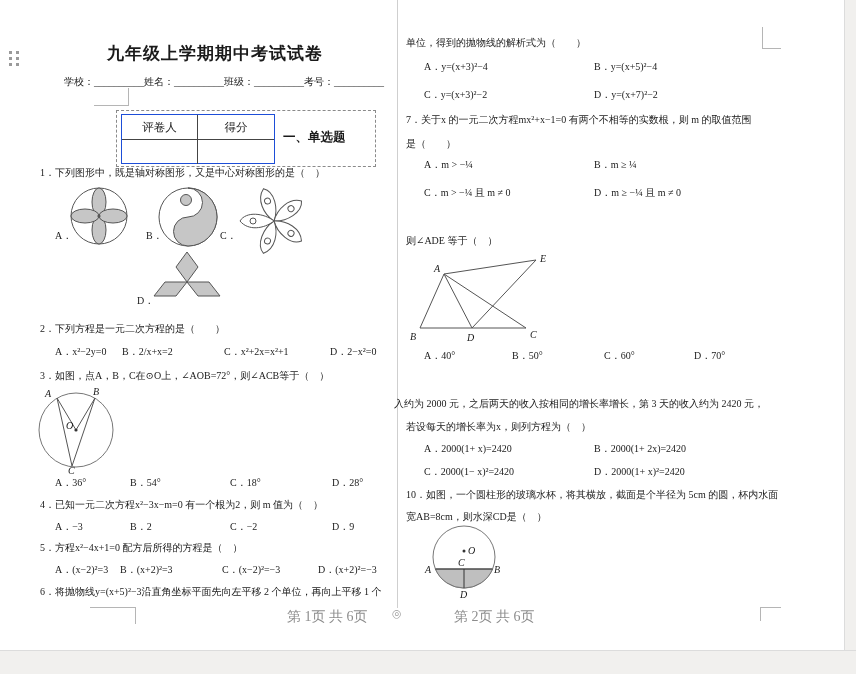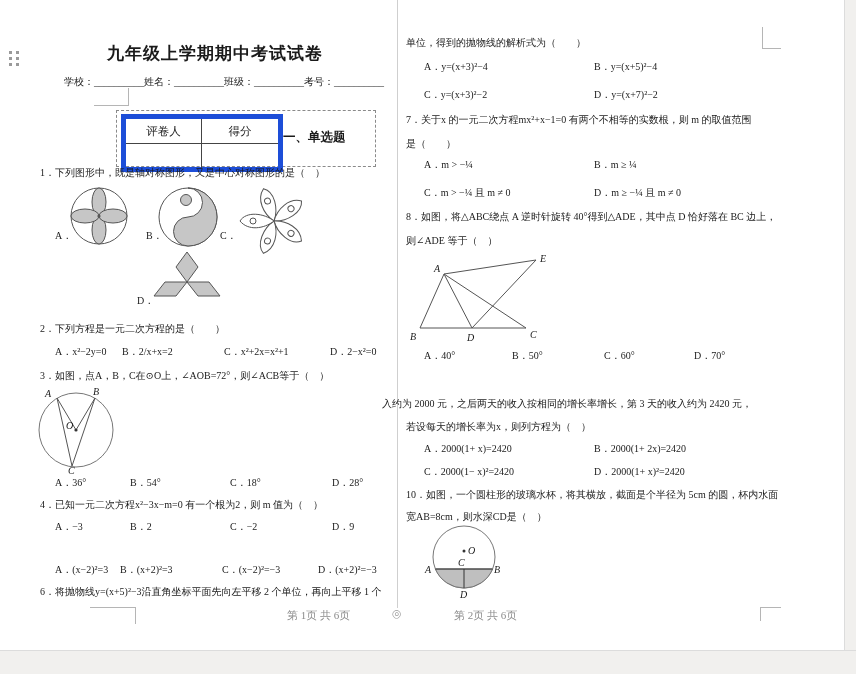--- a/index.html
+++ b/index.html
@@ -5,39 +5,39 @@
   html,body{margin:0;padding:0;background:#ffffff;}
   #canvas{position:relative;width:856px;height:674px;background:#ffffff;overflow:hidden;
           font-family:"Liberation Serif","DejaVu Serif",serif;color:#1a1a1a;padding-left:19px;}
   .t{position:absolute;font-size:10px;white-space:nowrap;color:#1a1a1a;
      font-family:"Liberation Serif","DejaVu Serif",serif;}
   .title{position:absolute;left:35px;top:42px;width:360px;text-align:center;
          font-family:"Liberation Sans","DejaVu Sans",sans-serif;
          font-weight:bold;font-size:17px;letter-spacing:1px;}
   .section-label{position:absolute;font-family:"Liberation Sans","DejaVu Sans",sans-serif;
          font-weight:bold;font-size:12.5px;}
-  .footer{position:absolute;font-size:11px;color:#8c8c8c;}
+  .footer{position:absolute;font-size:14px;color:#8c8c8c;}
   .divider{position:absolute;left:397px;top:0;width:1px;height:608px;background:#cfcfcf;}
   .right-strip{position:absolute;left:844px;top:0;width:12px;height:650px;
                background:#f1f0ee;border-left:1px solid #dcdcdc;}
   .bottom-strip{position:absolute;left:0;top:650px;width:856px;height:24px;
                 background:#f1f0ee;border-top:1px solid #dcdcdc;}
   .mark{position:absolute;}
   .mark-tl{left:94px;top:88px;width:34px;height:17px;border-right:1px solid #b5b5b5;border-bottom:1px solid #b5b5b5;}
   .mark-tr{left:762px;top:27px;width:18px;height:21px;border-left:1px solid #b5b5b5;border-bottom:1px solid #b5b5b5;}
   .mark-bl{left:90px;top:607px;width:45px;height:16px;border-right:1px solid #b5b5b5;border-top:1px solid #b5b5b5;}
   .mark-br{left:760px;top:607px;width:20px;height:13px;border-left:1px solid #b5b5b5;border-top:1px solid #b5b5b5;}
   .drag-handle{position:absolute;left:9px;top:51px;width:13px;height:16px;
                display:grid;grid-template-columns:3px 3px;grid-template-rows:3px 3px 3px;
                column-gap:4px;row-gap:3px;cursor:grab;}
   .drag-handle div{width:3px;height:3px;background:#9a9a9a;}
   .dashed-box{position:absolute;left:116px;top:110px;width:258px;height:55px;
               border:1px dashed #8a8a8a;}
   .grader-table{position:absolute;left:4px;top:3px;width:152px;height:48px;
-                border:5px solid #1d4ed8;}
+                border:1px solid #1d4ed8;}
   .grader-table .row{display:flex;height:24px;}
   .grader-table .cell{width:76px;box-sizing:border-box;border-right:1px solid #444;
                       text-align:center;font-size:11.5px;line-height:24px;}
   .grader-table .cell:last-child{border-right:none;}
   .grader-table .row.head{border-bottom:1px solid #444;}
   svg{position:absolute;overflow:visible;}
   svg text{font-family:"Liberation Serif","DejaVu Serif",serif;font-style:italic;
            font-size:10px;fill:#1a1a1a;}
   .divider-glyph{position:absolute;left:392px;top:607px;font-size:11px;color:#9a9a9a;}
 </style>
@@ -148,20 +148,21 @@
   <span class="t" style="left:130px;top:476px">B．54°</span>
   <span class="t" style="left:230px;top:476px">C．18°</span>
   <span class="t" style="left:332px;top:476px">D．28°</span>
 
   <div class="t" style="left:40px;top:498px">4．已知一元二次方程x²−3x−m=0 有一个根为2，则 m 值为（　）</div>
   <span class="t" style="left:55px;top:520px">A．−3</span>
   <span class="t" style="left:130px;top:520px">B．2</span>
   <span class="t" style="left:230px;top:520px">C．−2</span>
   <span class="t" style="left:332px;top:520px">D．9</span>
 
+  <div class="t" style="left:40px;top:541px">5．方程x²−4x+1=0 配方后所得的方程是（　）</div>
   <span class="t" style="left:55px;top:563px">A．(x−2)²=3</span>
   <span class="t" style="left:120px;top:563px">B．(x+2)²=3</span>
   <span class="t" style="left:222px;top:563px">C．(x−2)²=−3</span>
   <span class="t" style="left:318px;top:563px">D．(x+2)²=−3</span>
 
   <div class="t" style="left:40px;top:585px">6．将抛物线y=(x+5)²−3沿直角坐标平面先向左平移 2 个单位，再向上平移 1 个</div>
 
   <div class="footer" style="left:287px;top:608px">第 1页  共 6页</div>
   <div class="divider-glyph">◎</div>
 
@@ -171,21 +172,20 @@
   <span class="t" style="left:424px;top:88px">C．y=(x+3)²−2</span>
   <span class="t" style="left:594px;top:88px">D．y=(x+7)²−2</span>
 
   <div class="t" style="left:406px;top:113px">7．关于x 的一元二次方程mx²+x−1=0 有两个不相等的实数根，则 m 的取值范围</div>
   <div class="t" style="left:406px;top:137px">是（　　）</div>
   <span class="t" style="left:424px;top:158px">A．m &gt; −¼</span>
   <span class="t" style="left:594px;top:158px">B．m ≥ ¼</span>
   <span class="t" style="left:424px;top:186px">C．m &gt; −¼ 且 m ≠ 0</span>
   <span class="t" style="left:594px;top:186px">D．m ≥ −¼ 且 m ≠ 0</span>
 
-  <div class="t" style="left:406px;top:210px">8．如图，将△ABC绕点 A 逆时针旋转 40°得到△ADE，其中点 D 恰好落在 BC 边上，</div>
   <div class="t" style="left:406px;top:234px">则∠ADE 等于（　）</div>
   <svg style="left:408px;top:248px" width="150" height="94" viewBox="0 0 150 94">
     <g stroke="#555" fill="none">
       <line x1="12" y1="80" x2="118" y2="80"></line>
       <line x1="36" y1="26" x2="12" y2="80"></line>
       <line x1="36" y1="26" x2="64" y2="80"></line>
       <line x1="36" y1="26" x2="118" y2="80"></line>
       <line x1="36" y1="26" x2="128" y2="12"></line>
       <line x1="128" y1="12" x2="64" y2="80"></line>
     </g>
@@ -193,21 +193,21 @@
     <text x="2" y="92">B</text>
     <text x="122" y="90">C</text>
     <text x="59" y="93">D</text>
     <text x="132" y="14">E</text>
   </svg>
   <span class="t" style="left:424px;top:349px">A．40°</span>
   <span class="t" style="left:512px;top:349px">B．50°</span>
   <span class="t" style="left:604px;top:349px">C．60°</span>
   <span class="t" style="left:694px;top:349px">D．70°</span>
 
-  <div class="t" style="left:382px;top:397px">入约为 2000 元，之后两天的收入按相同的增长率增长，第 3 天的收入约为 2420 元，</div>
+  <div class="t" style="left:394px;top:397px">入约为 2000 元，之后两天的收入按相同的增长率增长，第 3 天的收入约为 2420 元，</div>
   <div class="t" style="left:406px;top:420px">若设每天的增长率为x，则列方程为（　）</div>
   <span class="t" style="left:424px;top:442px">A．2000(1+ x)=2420</span>
   <span class="t" style="left:594px;top:442px">B．2000(1+ 2x)=2420</span>
   <span class="t" style="left:424px;top:465px">C．2000(1− x)²=2420</span>
   <span class="t" style="left:594px;top:465px">D．2000(1+ x)²=2420</span>
 
   <div class="t" style="left:406px;top:488px">10．如图，一个圆柱形的玻璃水杯，将其横放，截面是个半径为 5cm 的圆，杯内水面</div>
   <div class="t" style="left:406px;top:510px">宽AB=8cm，则水深CD是（　）</div>
   <svg style="left:424px;top:521px" width="82" height="78" viewBox="0 0 82 78">
     <circle cx="40" cy="36" r="31" fill="none" stroke="#777"></circle>

